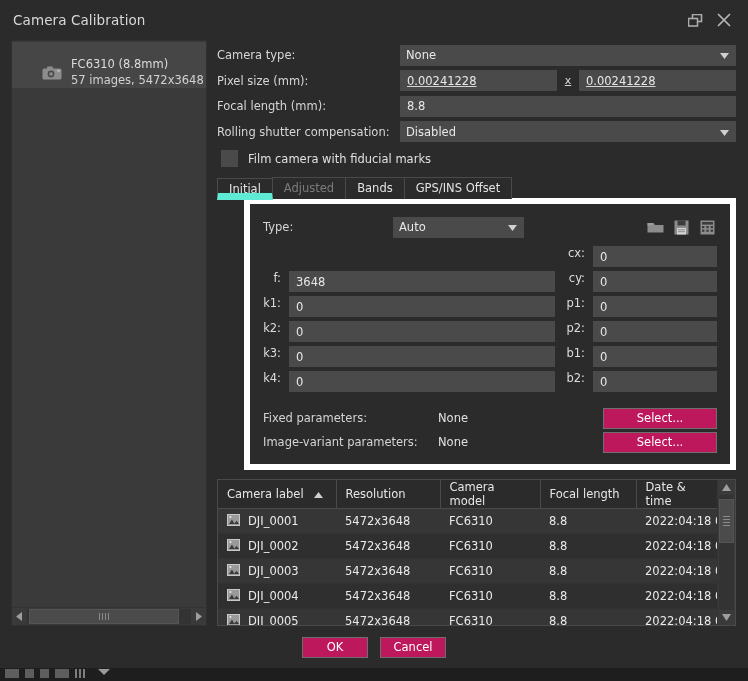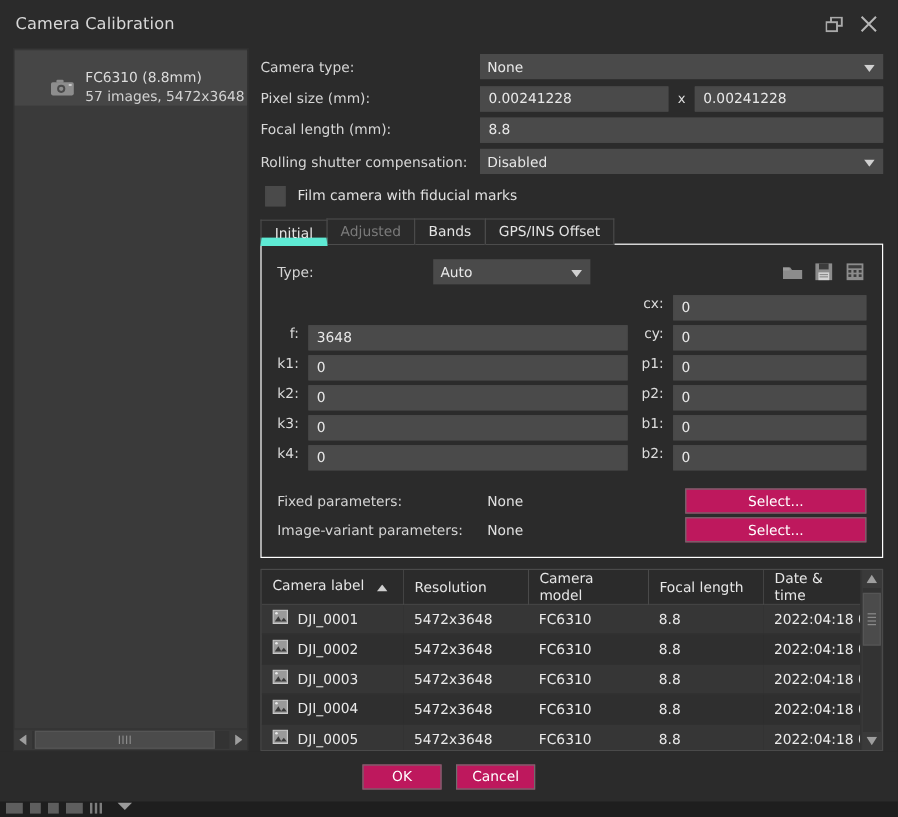--- a/index.html
+++ b/index.html
@@ -105,21 +105,21 @@
     background: #4a4a4a; height: 21px;
     position: relative; width: 100%;
     display: flex; align-items: center;
     padding: 0 22px 0 6px;
     color: #e8e8e8; font-size: 11.5px;
     cursor: default;
   }
   .combo .arr {
     position: absolute; right: 7px; top: 50%; transform: translateY(-50%);
   }
-  .pair { display: flex; align-items: center; width: 100%; }
+  .pair { display: flex; align-items: center; width: 100%; text-decoration: underline; }
   .pair .half { flex: 1 1 0; }
   .pair .x { flex: 0 0 22px; text-align: center; font-size: 11px; color: #dcdcdc; }
 
   .checkrow { display: flex; align-items: center; height: 30px; padding-left: 4px; gap: 10px;}
   .checkbox { width: 17px; height: 17px; background: #4a4a4a; border: 1px solid #4a4a4a; cursor: default;}
   .checkrow .cl { font-size: 11.5px; color: #e0e0e0; }
 
   
   .tabs-wrap { margin-top: 4px; }
   .tabstrip { display: flex; align-items: flex-end; height: 22px; position: relative; z-index: 2;}
@@ -127,24 +127,25 @@
     height: 22px; line-height: 21px;
     padding: 0 11px; font-size: 11.5px; color: #e3e3e3;
     background: #2b2b2b; cursor: default;
     border: 1px solid #4a4a4a; border-bottom: none;
     margin-right: -1px;
   }
   .tab.active { background: #2b2b2b; border-bottom: 7px solid #5eead4; position: relative; top: 1px; }
   .tab.disabled { color: #7b7b7b; }
 
   .tabpanel {
-    border: 1px solid #ffffff;
+    border: 6px solid #ffffff;
     background: #2b2b2b;
     padding: 11px 13px 10px 13px;
     margin-top: -1px;
+    margin-left: 27px;
   }
 
   
   .typerow { display: flex; align-items: center; height: 24px; margin-bottom: 7px;}
   .typerow .lbl { width: 130px; flex: 0 0 130px; font-size: 11.5px; }
   .typerow .combo { width: 131px; flex: 0 0 131px; }
   .icons { margin-left: auto; display: flex; gap: 7px; align-items: center; }
   .ibtn { width: 19px; height: 17px; display: flex; align-items: center; justify-content: center; cursor: default;}
 
   

